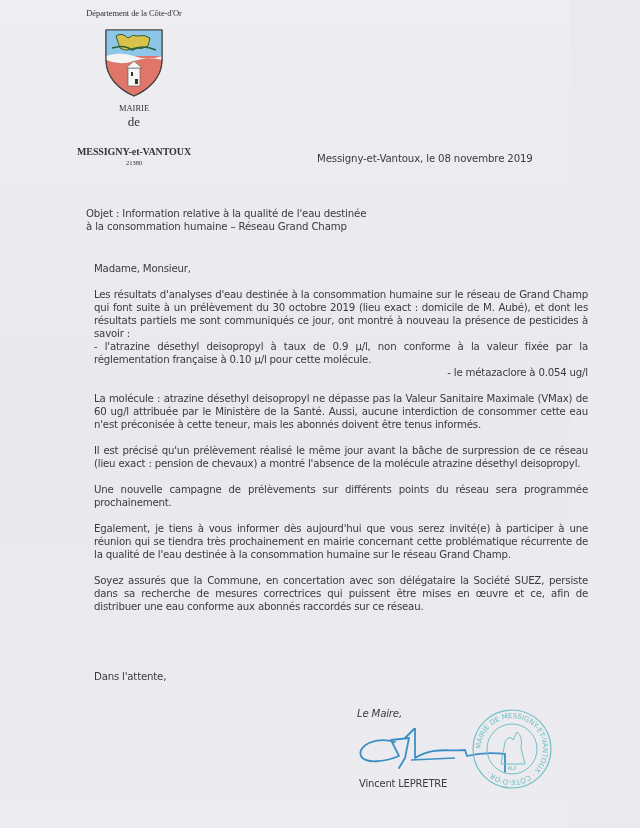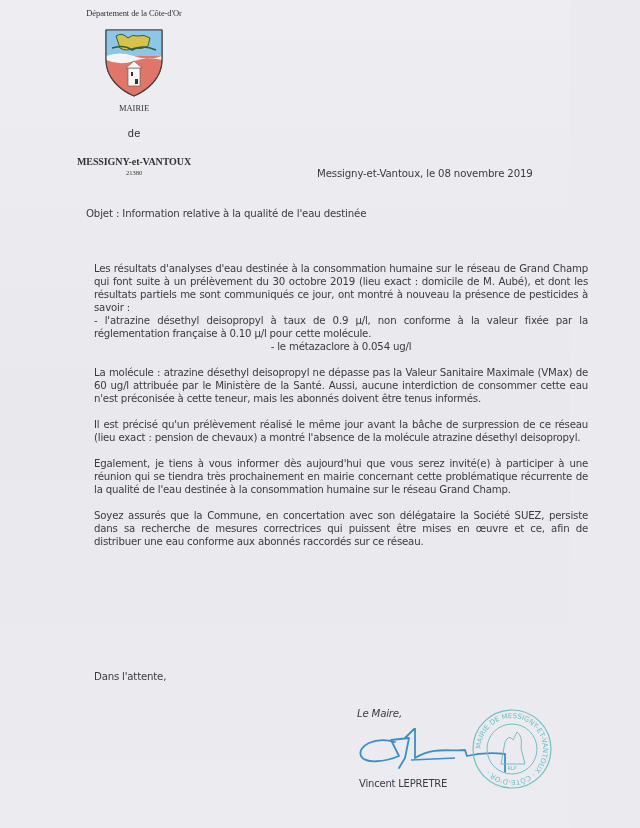--- a/index.html
+++ b/index.html
@@ -17,38 +17,38 @@
     }
     .letterhead {
       position: absolute; left: 64px; top: 8px; width: 140px;
       text-align: center;
       font-family: "Liberation Serif", serif;
       color: #333;
     }
     .dept { font-size: 8.5px; letter-spacing: -0.1px; }
     .crest { margin: 8px auto 0; width: 64px; height: 72px; display: block; }
     .mairie { font-size: 8.5px; margin-top: 5px; }
-    .de { font-size: 11px; margin-top: 15px; font-family: Liberation Mono, monospace; }
+    .de { font-size: 13px; margin-top: 1px; }
     .town { font-size: 10px; font-weight: bold; margin-top: 16px; letter-spacing: -0.1px; }
     .zip { font-size: 6.5px; margin-top: 2px; }
 
     .date {
       position: absolute; left: 317px; top: 153px;
-      font-size: 10.2px; letter-spacing: -0.15px; margin-top: 15px;
+      font-size: 10.2px; letter-spacing: -0.15px;
     }
     .subject {
       position: absolute; left: 86px; top: 207px;
       font-size: 10.2px; line-height: 13px; letter-spacing: -0.15px;
     }
     .body {
       position: absolute; left: 94px; top: 262px; width: 494px;
       font-size: 10.2px; line-height: 13px; letter-spacing: -0.2px;
     }
     .body p { margin: 0 0 13px 0; text-align: justify; }
-    .body .line { display: block; text-align: center; }
+    .body .line { display: block; text-align: right; }
     .closing1 { position: absolute; left: 94px; top: 663px; font-size: 10.2px; letter-spacing: -0.2px; margin-top: 8px; }
     .closing2 { position: absolute; left: 94px; top: 689px; font-size: 10.2px; letter-spacing: -0.2px; }
     .signer-title { position: absolute; left: 357px; top: 708px; font-size: 10.2px; letter-spacing: -0.2px; font-style: italic; }
     .signature { position: absolute; left: 355px; top: 728px; width: 160px; height: 50px; }
     .signer-name { position: absolute; left: 359px; top: 778px; font-size: 10px; letter-spacing: -0.2px; }
     .stamp { position: absolute; left: 471px; top: 708px; width: 82px; height: 82px; }
   </style>
 </head>
 <body>
 
@@ -71,30 +71,33 @@
     <div class="mairie">MAIRIE</div>
     <div class="de">de</div>
     <div class="town">MESSIGNY-et-VANTOUX</div>
     <div class="zip">21380</div>
   </div>
 
   <div class="date">Messigny-et-Vantoux, le  08 novembre 2019</div>
 
   <div class="subject">
     <div>Objet : Information relative à la qualité de l'eau destinée</div>
+    <div>à la consommation humaine – Réseau Grand Champ</div>
   </div>
 
   <div class="body">
+    <p style="margin-bottom:13px;">Madame, Monsieur,</p>
     <p style="margin-bottom:13px;">
       <span>Les résultats d'analyses d'eau destinée à la consommation humaine sur le réseau de Grand Champ qui font suite à un prélèvement du 30 octobre 2019 (lieu exact : domicile de M. Aubé), et dont les résultats partiels me sont communiqués ce jour, ont montré à nouveau la présence de pesticides à savoir :</span>
       <span class="line" style="text-align:justify;">- l'atrazine désethyl deisopropyl à taux de 0.9 µ/l, non conforme à la valeur fixée par la réglementation française à 0.10 µ/l pour cette molécule.</span>
       <span class="line">- le métazaclore à 0.054 ug/l</span>
     </p>
     <p>La molécule : atrazine désethyl deisopropyl ne dépasse pas la Valeur Sanitaire Maximale (VMax) de 60 ug/l attribuée par le  Ministère de la Santé. Aussi, aucune interdiction de consommer cette eau n'est préconisée à cette teneur, mais les abonnés doivent être tenus informés.</p>
     <p>Il est précisé qu'un prélèvement réalisé le même jour avant la bâche de surpression de ce réseau (lieu exact : pension de chevaux) a montré l'absence de la molécule atrazine désethyl deisopropyl.</p>
+    <p>Une nouvelle campagne de prélèvements sur différents points du réseau sera programmée prochainement.</p>
     <p>Egalement, je tiens à vous informer dès aujourd'hui que vous serez invité(e) à participer à une réunion qui se tiendra très prochainement en mairie concernant cette problématique récurrente de la qualité de l'eau destinée à la consommation humaine sur le réseau Grand Champ.</p>
     <p>Soyez assurés que la Commune, en concertation avec son délégataire la Société SUEZ, persiste dans sa recherche de mesures correctrices qui puissent être mises en œuvre et ce, afin de distribuer une eau conforme aux abonnés raccordés sur ce réseau.</p>
   </div>
 
   <div class="closing1">Dans l'attente,</div>
 
   <div class="signer-title">Le Maire,</div>
 
   <svg class="signature" viewBox="0 0 160 50">
     <path d="M40 14 C20 8 2 18 6 28 C10 36 30 34 44 28 L36 12 L54 10 L50 30 L44 40 M50 10 L60 0 L60 30 M60 30 C80 18 96 24 110 22 L112 28 C120 26 135 24 150 26 L150 44" fill="none" stroke="#3b8fc4" stroke-width="1.8" stroke-linecap="round" stroke-linejoin="round"></path>

